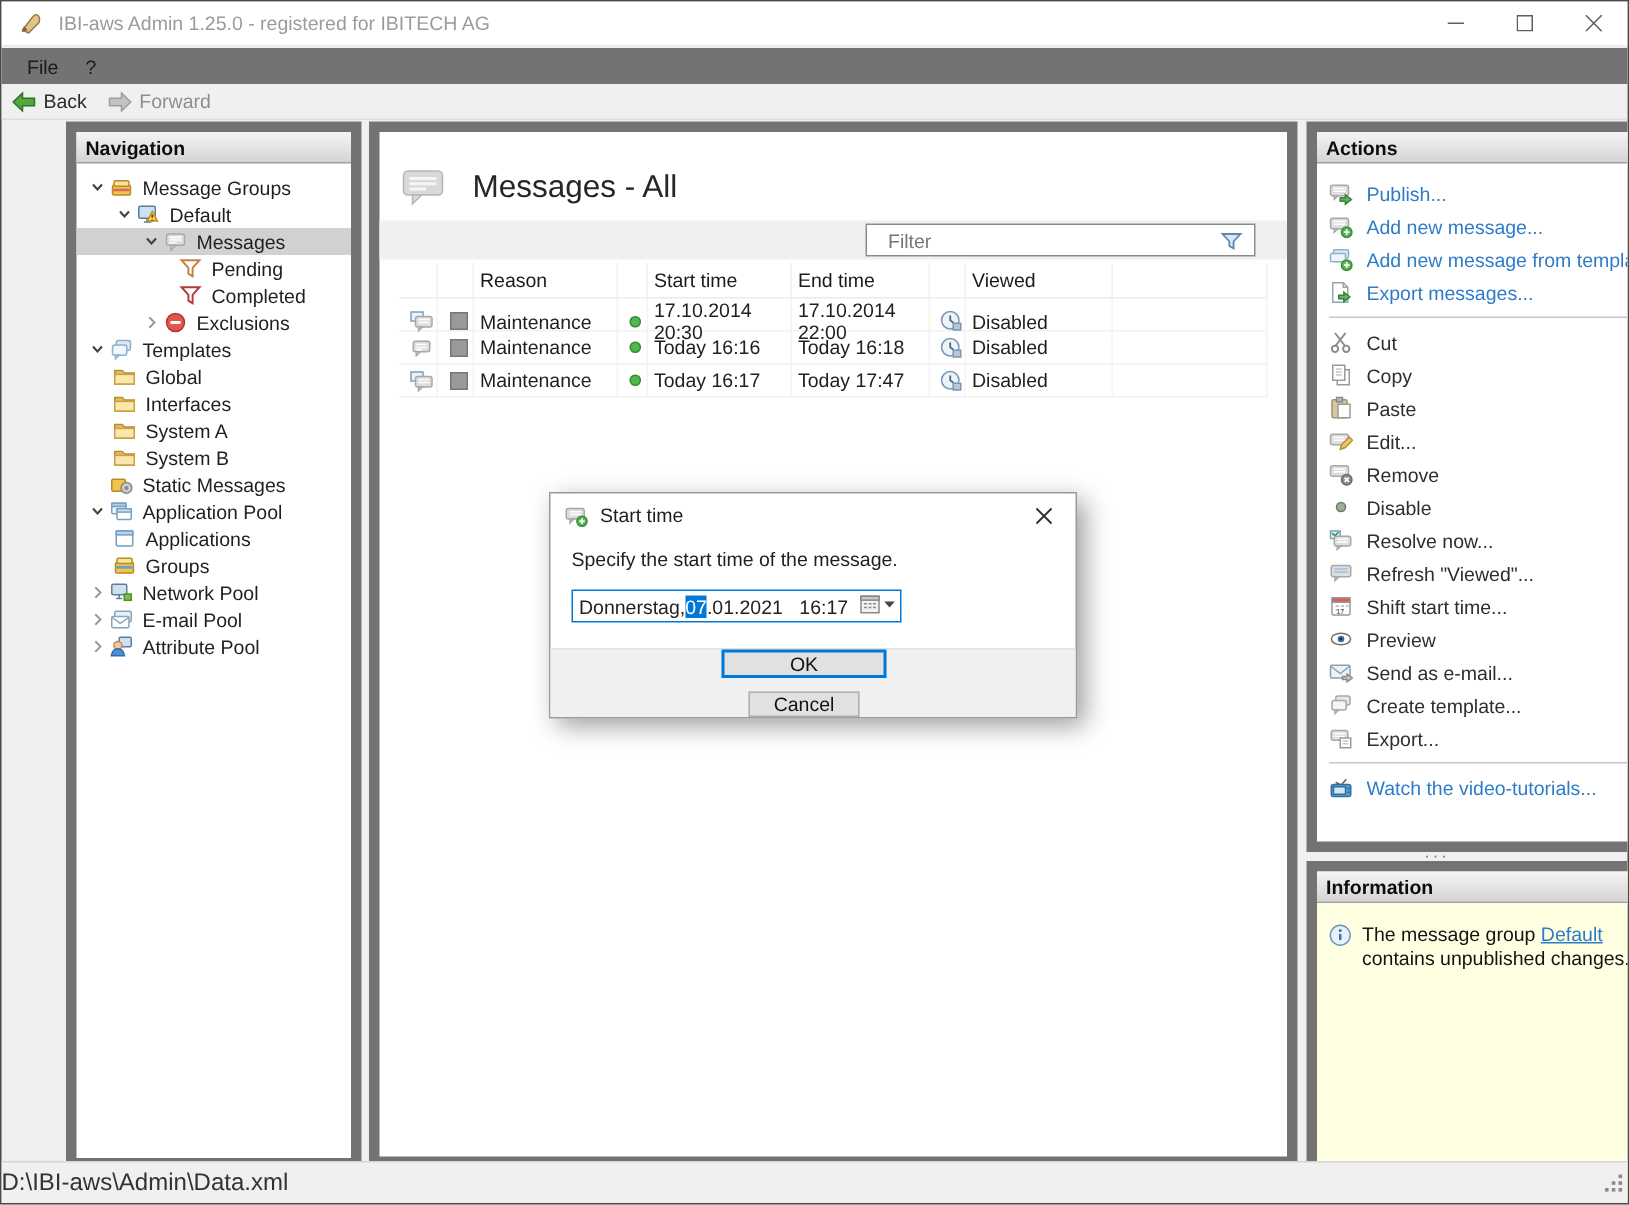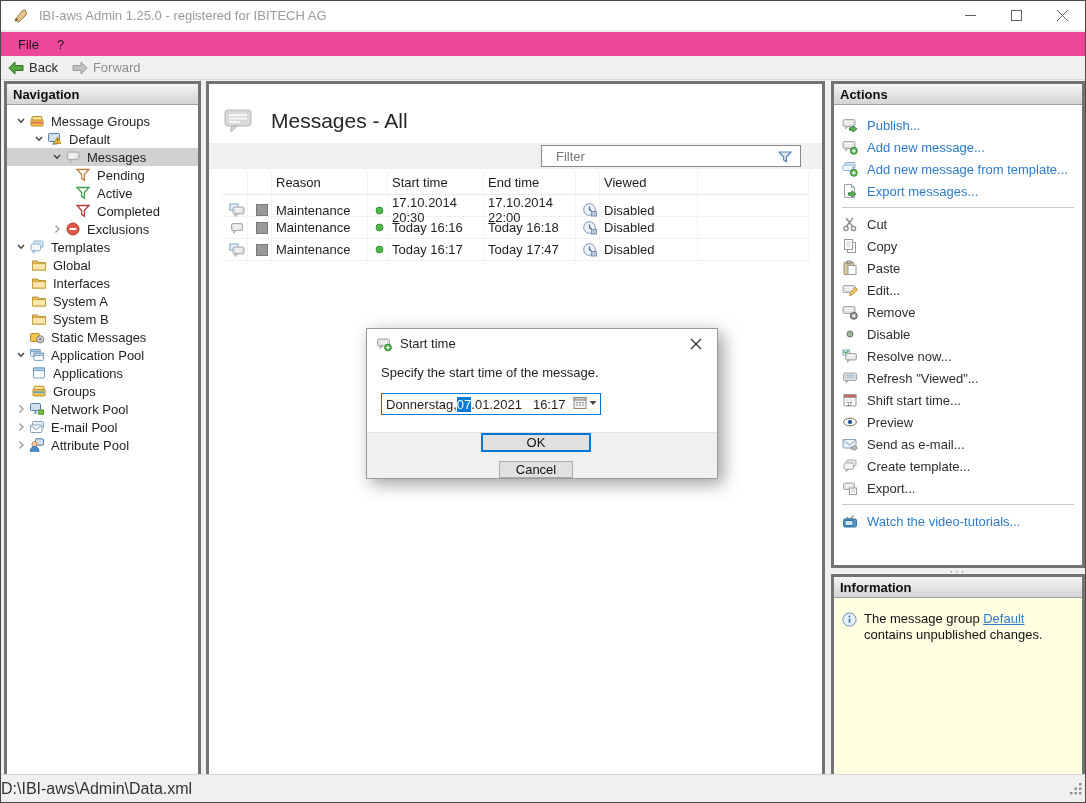--- a/index.html
+++ b/index.html
@@ -13,28 +13,28 @@
     font-size: 13px;
     color: #1f1f1f;
   }
   
   .titlebar { position:absolute; top:0; left:0; right:0; height:30px; background:#ffffff; display:flex; align-items:center; border-bottom:1px solid #e8e8e8; }
   .app-icon { margin-left:11px; width:18px; height:18px; }
   .title-text { margin-left:9px; color:#9b9b9b; font-size:13px; }
   .win-controls { margin-left:auto; display:flex; height:100%; }
   .win-btn { width:46px; height:100%; display:flex; align-items:center; justify-content:center; color:#5f5f5f; }
   
-  .menubar { position:absolute; top:31px; left:0; right:0; height:24px; background:#ec4899; display:flex; align-items:center; }
+  .menubar { position:absolute; top:31px; left:0; right:0; height:24px; background:#737373; display:flex; align-items:center; }
   .menu-item { padding:2px 9px; color:#1a1a1a; }
   .menu-item:first-child { margin-left:8px; }
   .toolbar { position:absolute; top:55px; left:0; right:0; height:24px; background:#f0f0f0; display:flex; align-items:center; border-bottom:1px solid #dcdcdc; }
   .tool-btn { display:flex; align-items:center; gap:5px; padding:2px 7px; color:#2b2b2b; }
   .tool-btn.disabled { color:#8f8f8f; }
   
-  .panel { position:absolute; background:#fff; border:3px solid #737373; }
+  .panel { position:absolute; background:#fff; border:7px solid #737373;margin-left:40px; }
   .panel-header { height:21px; background:linear-gradient(#f5f5f5,#d4d4d4); border-bottom:1px solid #9f9f9f; font-weight:bold; padding:3px 6px 0 6px; color:#0d0d0d; }
   
   #nav-panel { left:3px; top:80px; width:197px; height:698px; }
   .tree { padding-top:7px; }
   .tree-row { height:18px; display:flex; align-items:center; }
   .tree-row.selected { background:#d1d1d1; }
   .chev { width:16px; height:16px; flex:0 0 16px; display:flex; align-items:center; justify-content:center; }
   .tico { width:16px; height:16px; flex:0 0 16px; margin-right:6px; }
   .lvl0 { padding-left:6px; } .lvl1 { padding-left:24px; } .lvl2 { padding-left:42px; } .lvl3 { padding-left:68px; }
   
@@ -176,26 +176,20 @@
       <span>Messages</span>
     </div>
 
     <div class="tree-row lvl3">
       <svg class="tico" viewBox="0 0 16 16">
           <path d="M2 2.5h12L9.4 7.6v5.6l-2.8-1.8V7.6z" fill="#fff" stroke="#c77f3f" stroke-width="1.3"></path>
         </svg>
       <span>Pending</span>
     </div>
 
-    <div class="tree-row lvl3">
-      <svg class="tico" viewBox="0 0 16 16">
-          <path d="M2 2.5h12L9.4 7.6v5.6l-2.8-1.8V7.6z" fill="#fff" stroke="#3f9e4d" stroke-width="1.3"></path>
-        </svg>
-      <span>Active</span>
-    </div>
 
     <div class="tree-row lvl3">
       <svg class="tico" viewBox="0 0 16 16">
           <path d="M2 2.5h12L9.4 7.6v5.6l-2.8-1.8V7.6z" fill="#fff" stroke="#b03a3a" stroke-width="1.3"></path>
         </svg>
       <span>Completed</span>
     </div>
 
     <div class="tree-row lvl2">
       <span class="chev">

